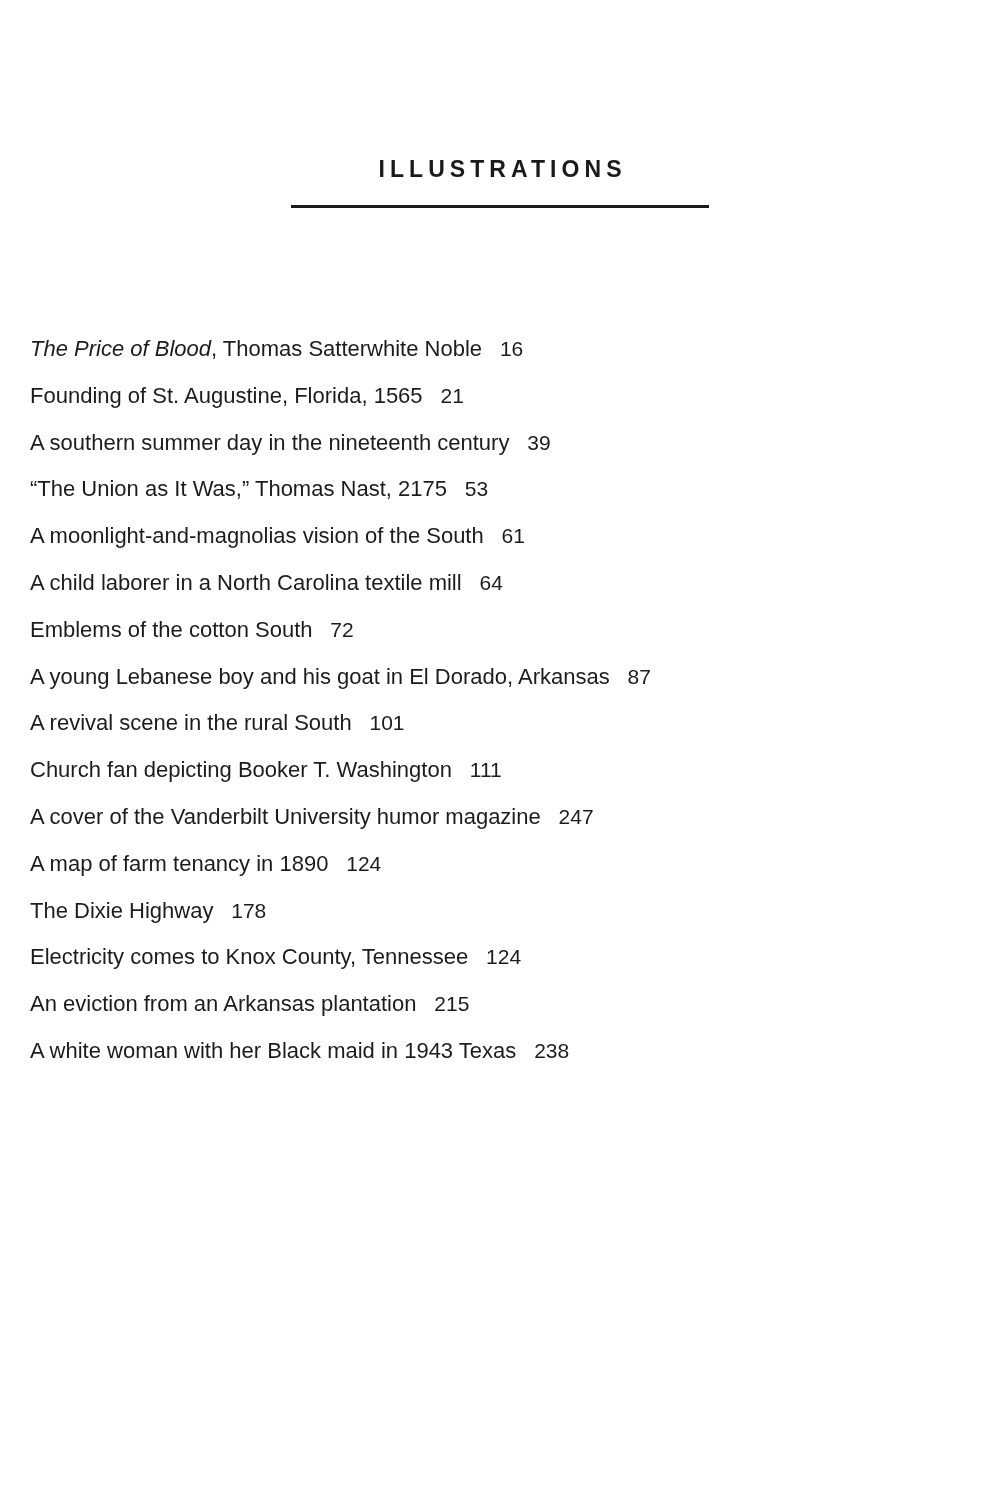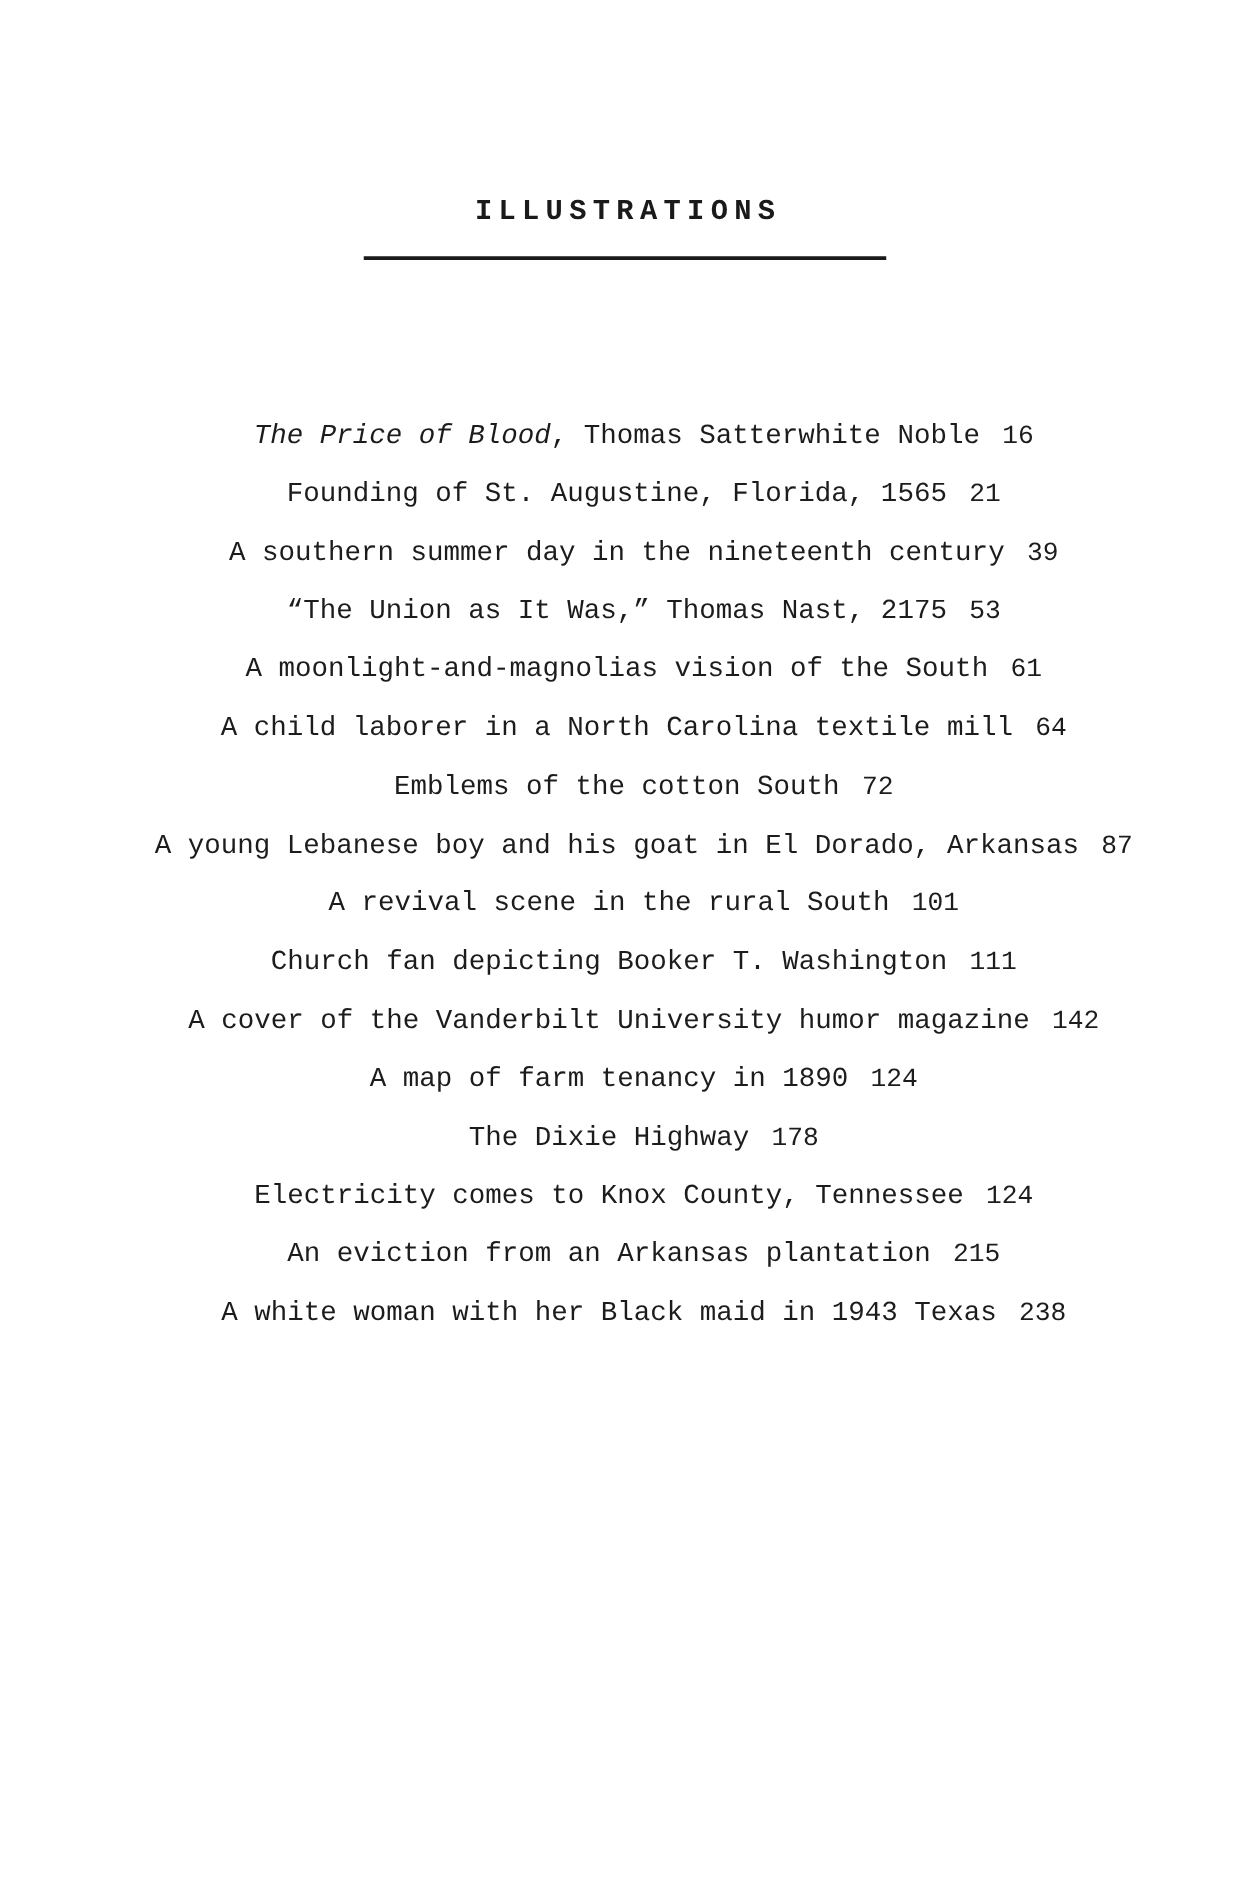--- a/index.html
+++ b/index.html
@@ -6,21 +6,21 @@
     margin: 0;
     padding: 0;
     background: #ffffff;
   }
   .page {
     position: relative;
     width: 1000px;
     height: 1502px;
     margin: 0 auto;
     background: #ffffff;
-    font-family: Liberation Mono, monospace;
+    font-family: Liberation Sans, sans-serif;
     color: #1c1c1c;
     overflow: hidden;
   }
   .heading-block {
     padding-top: 158px;
     text-align: center;
   }
   .page-title {
     font-size: 23px;
     font-weight: 700;
@@ -31,21 +31,21 @@
   }
   .title-rule {
     width: 418px;
     height: 3px;
     background: #1a1a1a;
     margin: 24px auto 0 auto;
     border: none;
   }
   .entries {
     margin-top: 118px;
-    text-align: center;
+    text-align: left;
     padding-left: 30px;
   }
   .entry {
     line-height: 46.8px;
     height: 46.8px;
     font-size: 22px;
     white-space: nowrap;
   }
   .entry-italic {
     font-style: italic;
@@ -82,21 +82,21 @@
 
     <div class="entry"><span class="entry-text">Emblems of the cotton South</span><span class="entry-page">72</span></div>
 
     <div class="entry"><span class="entry-text">A young Lebanese boy and his goat in El Dorado, Arkansas</span><span class="entry-page">87</span></div>
 
     <div class="entry"><span class="entry-text">A revival scene in the rural South</span><span class="entry-page">101</span></div>
 
     <div class="entry"><span class="entry-text">Church fan depicting Booker T. Washington</span><span class="entry-page">111</span></div>
 
 
-    <div class="entry"><span class="entry-text">A cover of the Vanderbilt University humor magazine</span><span class="entry-page">142</span></div>
+    <div class="entry"><span class="entry-text">A cover of the Vanderbilt University humor magazine</span><span class="entry-page">247</span></div>
 
     <div class="entry"><span class="entry-text">A map of farm tenancy in 1890</span><span class="entry-page">124</span></div>
 
     <div class="entry"><span class="entry-text">The Dixie Highway</span><span class="entry-page">178</span></div>
 
 
     <div class="entry"><span class="entry-text">Electricity comes to Knox County, Tennessee</span><span class="entry-page">124</span></div>
 
 
     <div class="entry"><span class="entry-text">An eviction from an Arkansas plantation</span><span class="entry-page">215</span></div>

